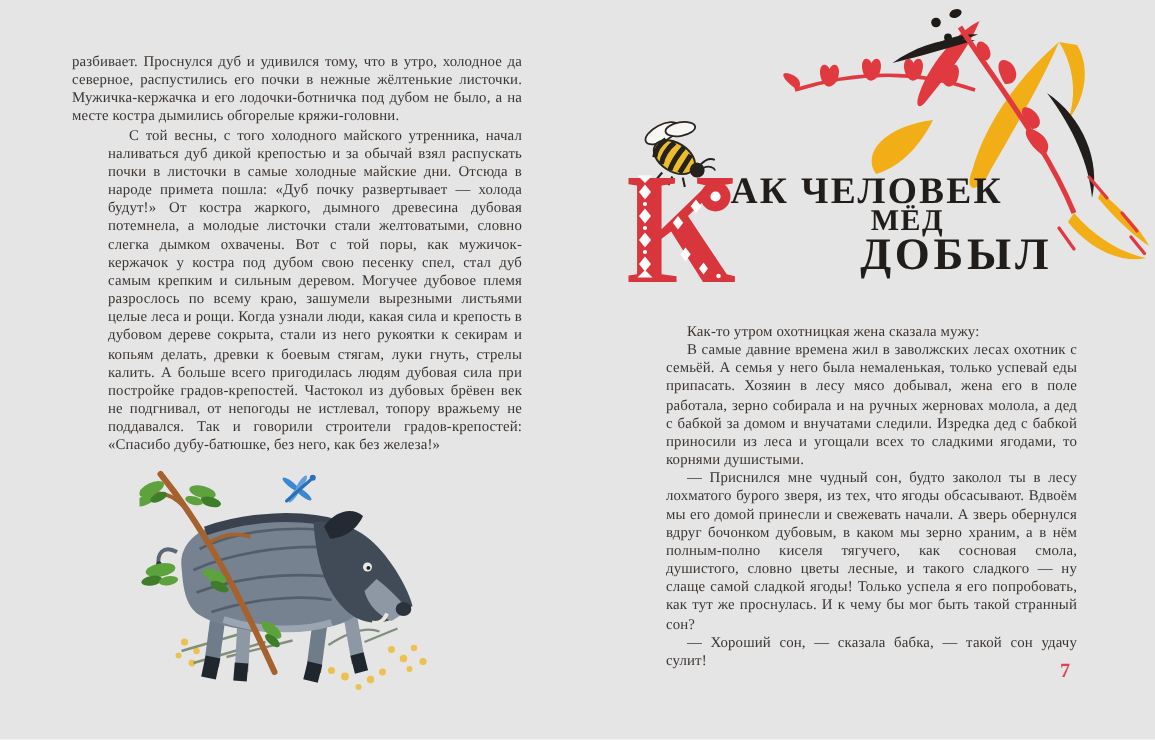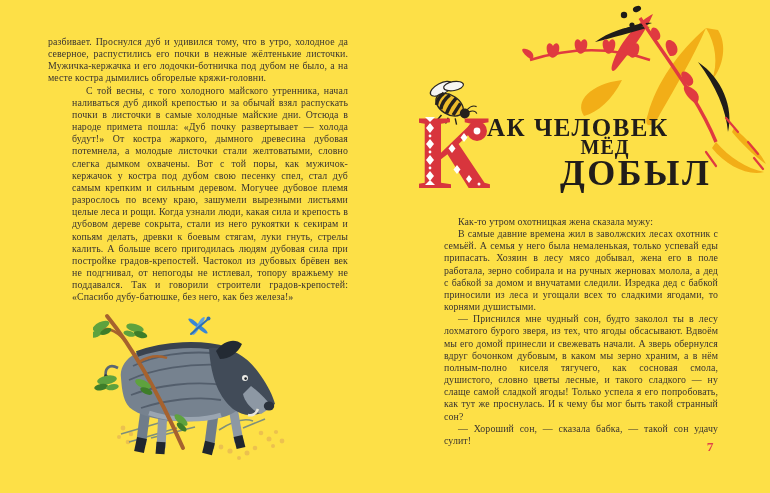--- a/index.html
+++ b/index.html
@@ -1,36 +1,36 @@
 <!DOCTYPE html>
 <html lang="ru"><head>
 <meta charset="utf-8">
 <style>
   html,body{margin:0;padding:0;background:#ffffff;}
   .spread{
-    position:relative;width:770px;height:493px;background:#fde047;
+    position:relative;width:770px;height:493px;background:#e5e5e5;
     overflow:hidden;font-family:"Liberation Serif","DejaVu Serif",serif;
   }
   
   .textcol{
     position:absolute;text-align:justify;color:#3a3430;
     font-size:9.9px;line-height:12.15px;letter-spacing:.1px;
   }
   .textcol p{margin:0;}
   .textcol p.indent{text-indent:14px;margin-left:24px;}
   .left-text{left:48px;top:36px;width:300px;}
   .right-text{left:420px;top:216px;width:298px;}
   
   .title-line{
     position:absolute;color:#211d1a;font-weight:bold;
     text-transform:uppercase;white-space:nowrap;line-height:1;
   }
   .t1{left:487px;top:115px;font-size:25px;letter-spacing:1.5px;}
   .t2{left:560px;top:137px;width:90px;font-size:20px;letter-spacing:1px;text-align:center;}
-  .t3{left:560px;top:155px;width:155px;font-size:36px;letter-spacing:2.5px;text-align:left;}
+  .t3{left:560px;top:155px;width:155px;font-size:30px;letter-spacing:2.5px;text-align:center;}
   .pagenum{
     position:absolute;left:698px;top:439px;width:24px;text-align:center;
     color:#e0434a;font-size:13.5px;font-weight:bold;
   }
   svg{position:absolute;display:block;}
   .svg-initial{left:419px;top:109px;}
   .svg-bee{left:424px;top:77px;}
   .svg-flourish{left:520px;top:0px;}
   .svg-boar{left:93px;top:300px;}
 </style>

